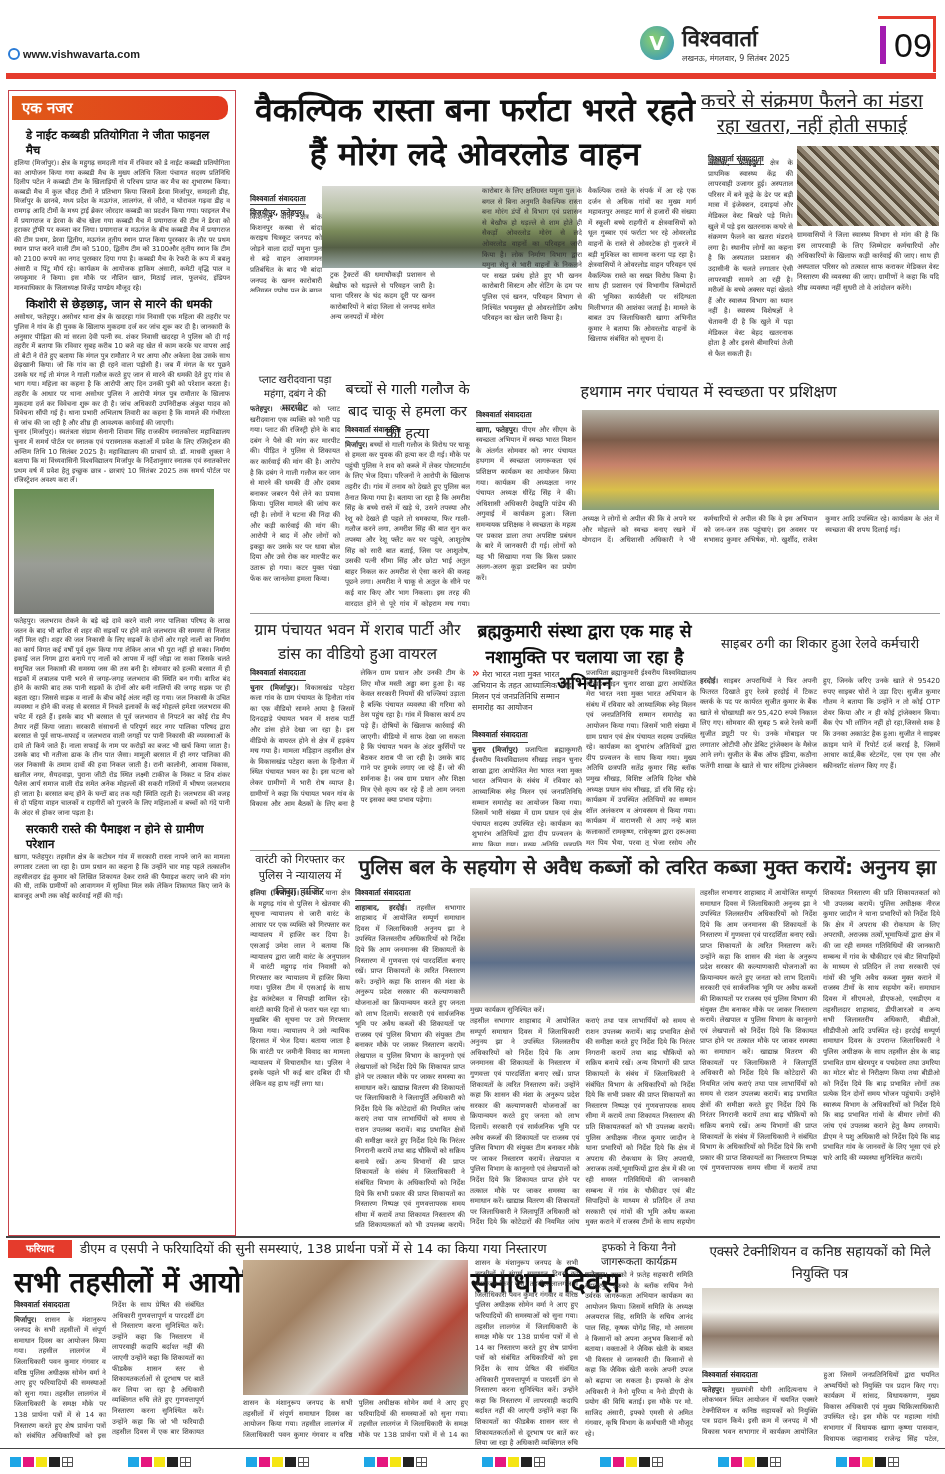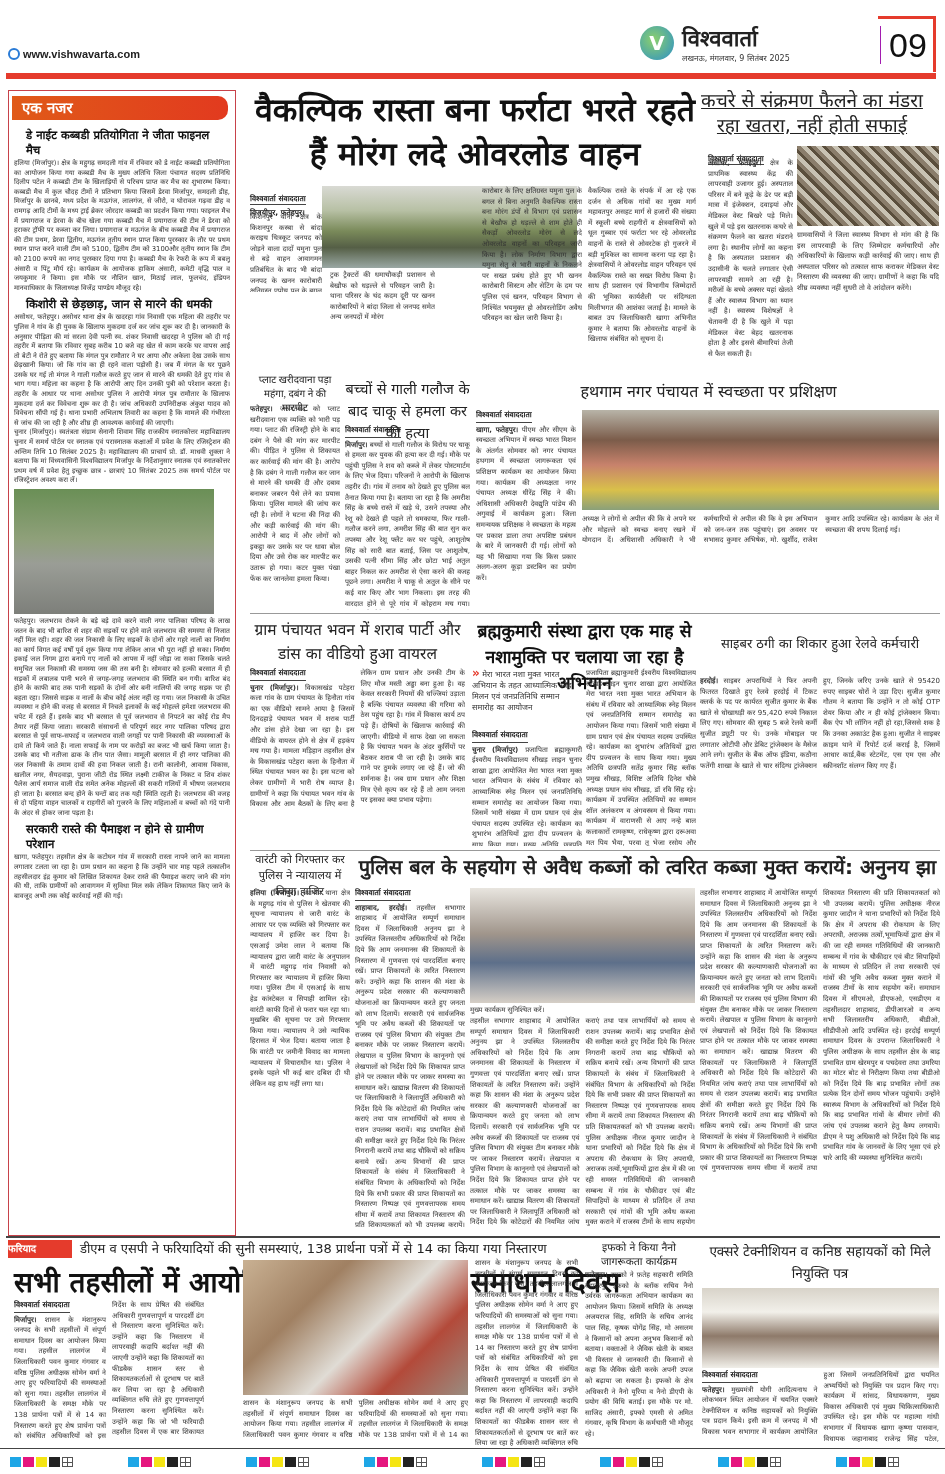--- a/index.html
+++ b/index.html
@@ -7,35 +7,35 @@
   .abs { position: absolute; }
   .masthead { left: 0; top: 0; width: 907px; height: 80px; }
   .site-url { left: 8px; top: 48px; font-size: 11px; color: #222; font-weight: bold; font-family: "Liberation Sans", sans-serif; }
   .site-url .e-icon { display: inline-block; width: 12px; height: 12px; border-radius: 50%; border: 2px solid #2a7bd6; margin-right: 3px; vertical-align: -2px; }
   .section-title { left: 300px; top: 30px; font-size: 24px; color: #333; font-family: "DejaVu Sans", sans-serif; }
   .brand { left: 640px; top: 22px; width: 210px; height: 50px; }
   .brand-logo { left: 0; top: 4px; width: 34px; height: 34px; border-radius: 50%; background: radial-gradient(circle at 40% 40%, #8cd06c, #2a8fc9); color: #fff; font-weight: bold; font-size: 20px; text-align: center; line-height: 34px; }
   .brand-name { left: 42px; top: 0; font-size: 22px; color: #222; font-weight: bold; text-align: center; }
   .brand-date { left: 42px; top: 30px; font-size: 8px; color: #333; }
   .page-num-box { left: 878px; top: 16px; width: 58px; height: 56px; border-top: 3px solid #e53b2c; border-right: 3px solid #e53b2c; }
-  .page-num { left: 880px; top: 26px; font-size: 34px; color: #111; font-family: "Liberation Sans", sans-serif; border-left: 1px solid #a21caf; padding-left: 8px; line-height: 38px; }
+  .page-num { left: 880px; top: 26px; font-size: 34px; color: #111; font-family: "Liberation Sans", sans-serif; border-left: 6px solid #a21caf; padding-left: 8px; line-height: 38px; }
   .red-rule { left: 6px; top: 73px; width: 930px; height: 6px; background: #e53b2c; }
 
   .col-text { font-size: 7px; line-height: 10.6px; color: #333; text-align: justify; overflow: hidden; }
   .byline { font-size: 7.5px; font-weight: bold; color: #222; border-bottom: 1px solid #444; display: inline-block; padding-bottom: 1px; margin-bottom: 2px; }
   .h-big { font-weight: bold; color: #111; text-align: center; }
   .h-mid { color: #222; text-align: center; }
   .photo { background: #889; }
   .left-box { left: 8px; top: 90px; width: 228px; height: 1146px; border: 1.5px solid #c7424a; }
   .ek-najar { left: 12px; top: 96px; width: 216px; height: 24px; background: linear-gradient(90deg, #e05a18, #e23a1f); border-radius: 0 10px 10px 0; color: #fff; font-size: 15px; font-weight: bold; padding-left: 10px; line-height: 24px; }
   .brief-head { font-size: 11.5px; font-weight: bold; color: #111; margin: 3px 12px 2px; }
   .brief-text { font-size: 6.8px; line-height: 9.6px; color: #333; text-align: justify; }
   .sep-h { height: 1px; background: #999; }
 
-  .faryad { left: 8px; top: 1240px; width: 64px; height: 18px; background: #e53b2c; color: #fff; font-size: 10px; font-weight: bold; line-height: 18px; }
+  .faryad { left: 8px; top: 1240px; width: 64px; height: 18px; background: #e53b2c; color: #fff; font-size: 10px; font-weight: bold; text-align: center; line-height: 18px; }
   .faryad-sub { left: 80px; top: 1239px; font-size: 13px; color: #222; }
   .samadhan-head { left: 14px; top: 1262px; font-size: 28px; font-weight: bold; color: #111; }
 
   .reg-strip { left: 0; top: 1448px; width: 945px; height: 26px; border-top: 1.5px solid #444; }
   .reg-group { position: absolute; top: 8px; height: 10px; display: flex; gap: 2px; }
   .reg-group span { width: 11px; height: 10px; display: inline-block; }
   .c { background: #1ea6e6; } .m { background: #e5167e; } .y { background: #f5e513; } .k { background: #222; }
   .cross { border: 1px solid #555; background: #fff !important; position: relative; }
   .cross::before { content: ""; position: absolute; left: 4px; top: 0; width: 1px; height: 8px; background: #555; }
   .cross::after { content: ""; position: absolute; left: 0; top: 4px; width: 9px; height: 1px; background: #555; }

